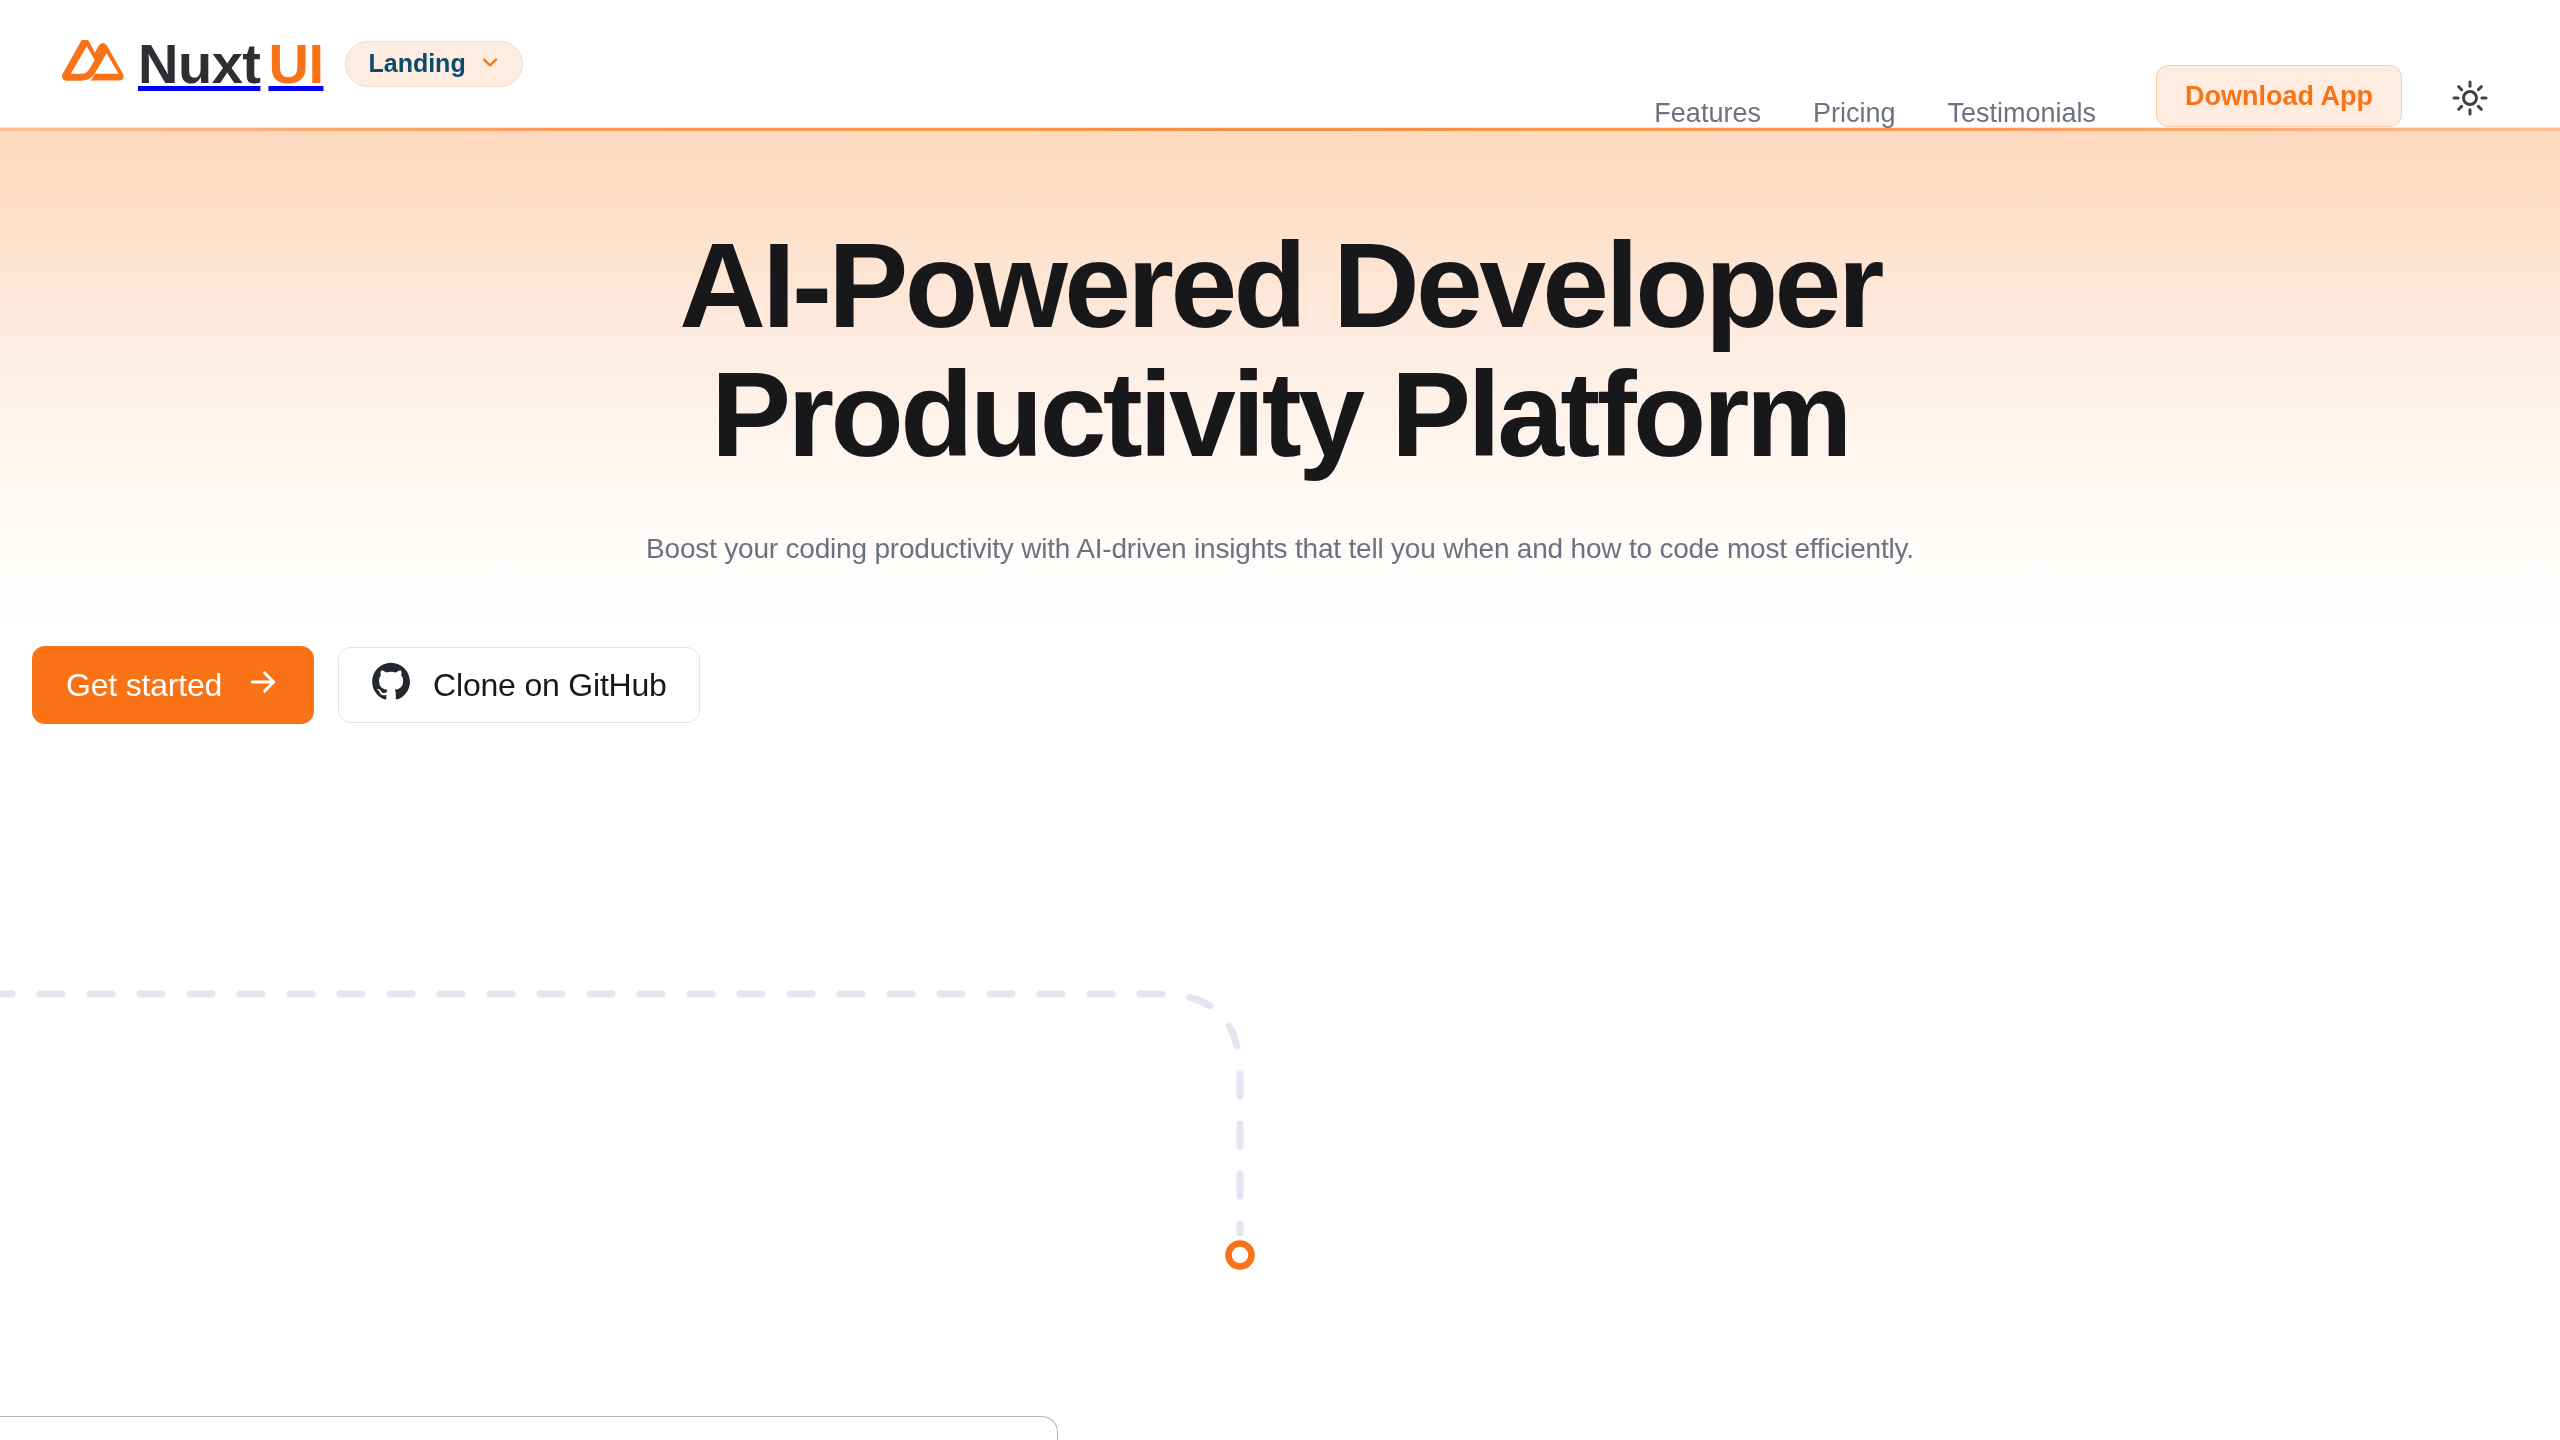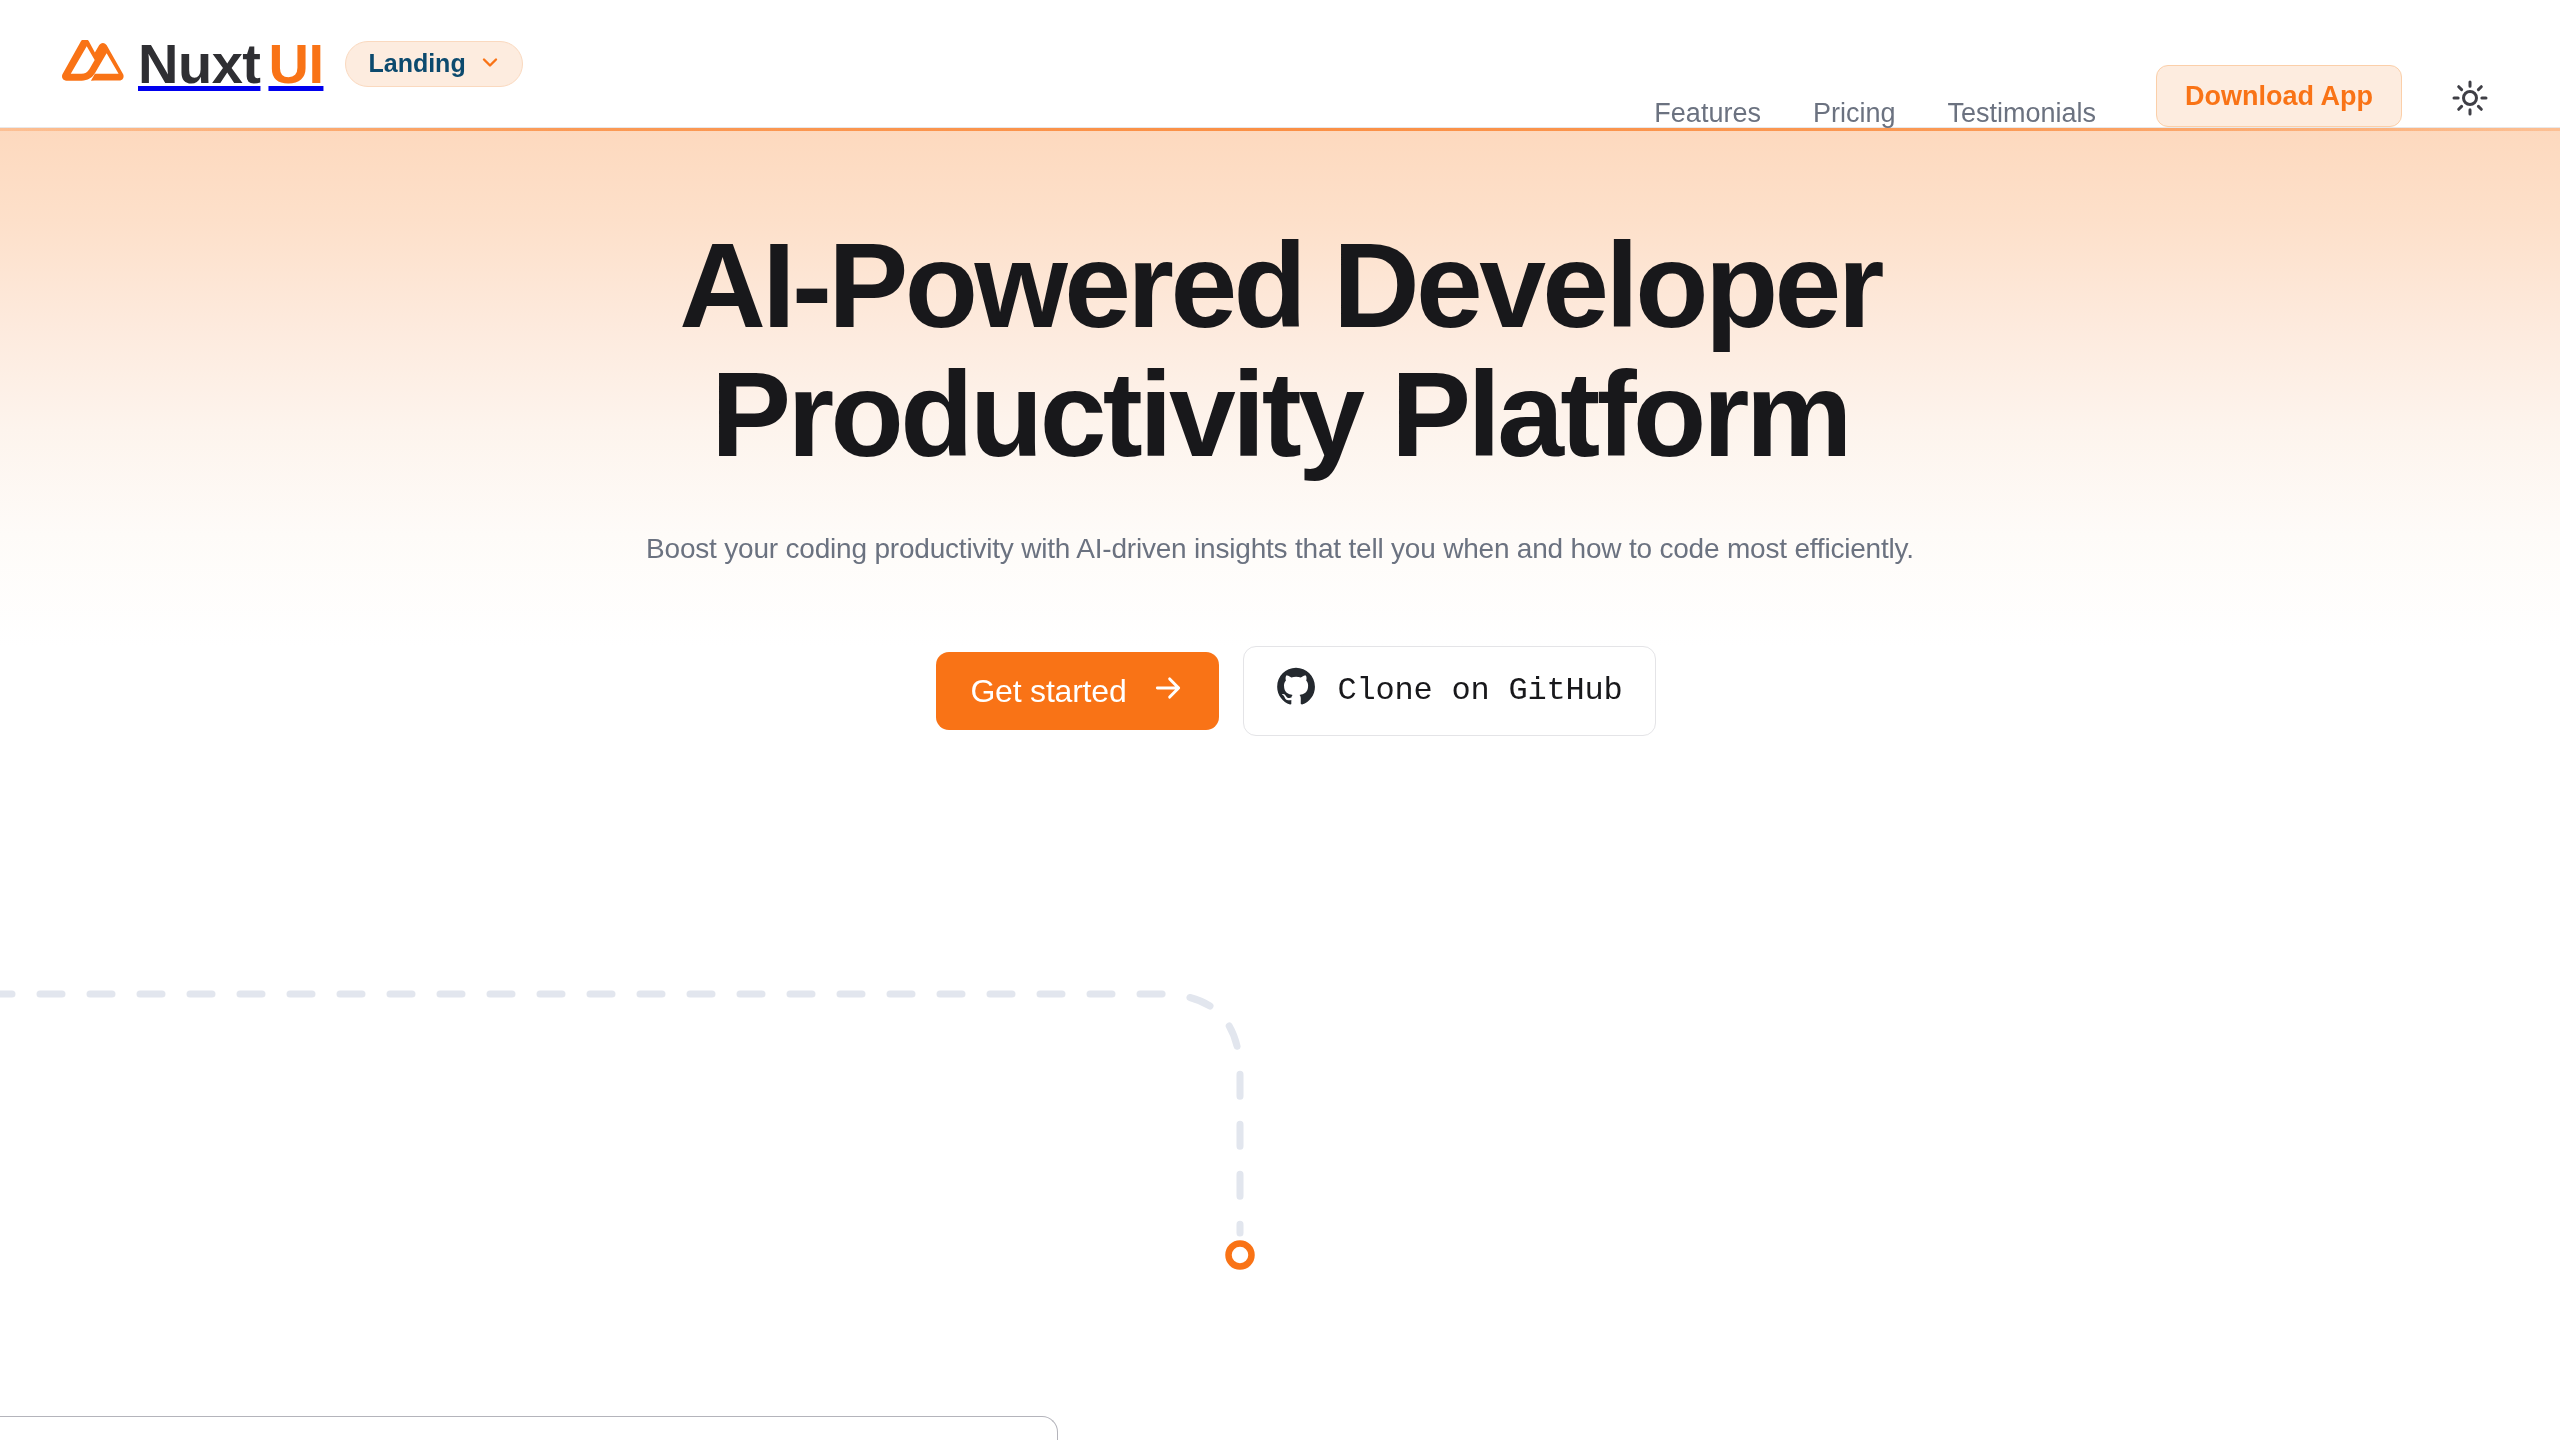--- a/index.html
+++ b/index.html
@@ -190,21 +190,20 @@
     font-size: 28px;
     font-weight: 400;
     line-height: 1.45;
     letter-spacing: -0.2px;
   }
 
   .hero-actions {
     margin-top: 76px;
     display: flex;
     align-items: center;
-    justify-content: center;
     gap: 24px;
     margin-left: 32px;
   }
 
   .btn-primary {
     display: inline-flex;
     align-items: center;
     gap: 24px;
     height: 78px;
     padding: 0 34px;
@@ -218,33 +217,33 @@
     letter-spacing: -0.2px;
     cursor: pointer;
     white-space: nowrap;
     font-family: inherit;
   }
 
   .btn-secondary {
     display: inline-flex;
     align-items: center;
     gap: 22px;
-    height: 90px;
+    height: 76px;
     padding: 0 32px;
     border: 1px solid #e4e4e7;
     border-radius: 13px;
     background: #ffffff;
     color: #18181b;
     font-size: 32px;
     font-weight: 500;
     line-height: 1;
     letter-spacing: -0.2px;
     cursor: pointer;
     white-space: nowrap;
-    font-family: Liberation Mono, monospace;
+    font-family: Liberation Sans, sans-serif;
   }
 
   
   .connector {
     position: absolute;
     top: 0; left: 0;
     width: 2560px;
     height: 1312px;
     pointer-events: none;
     z-index: 2;

